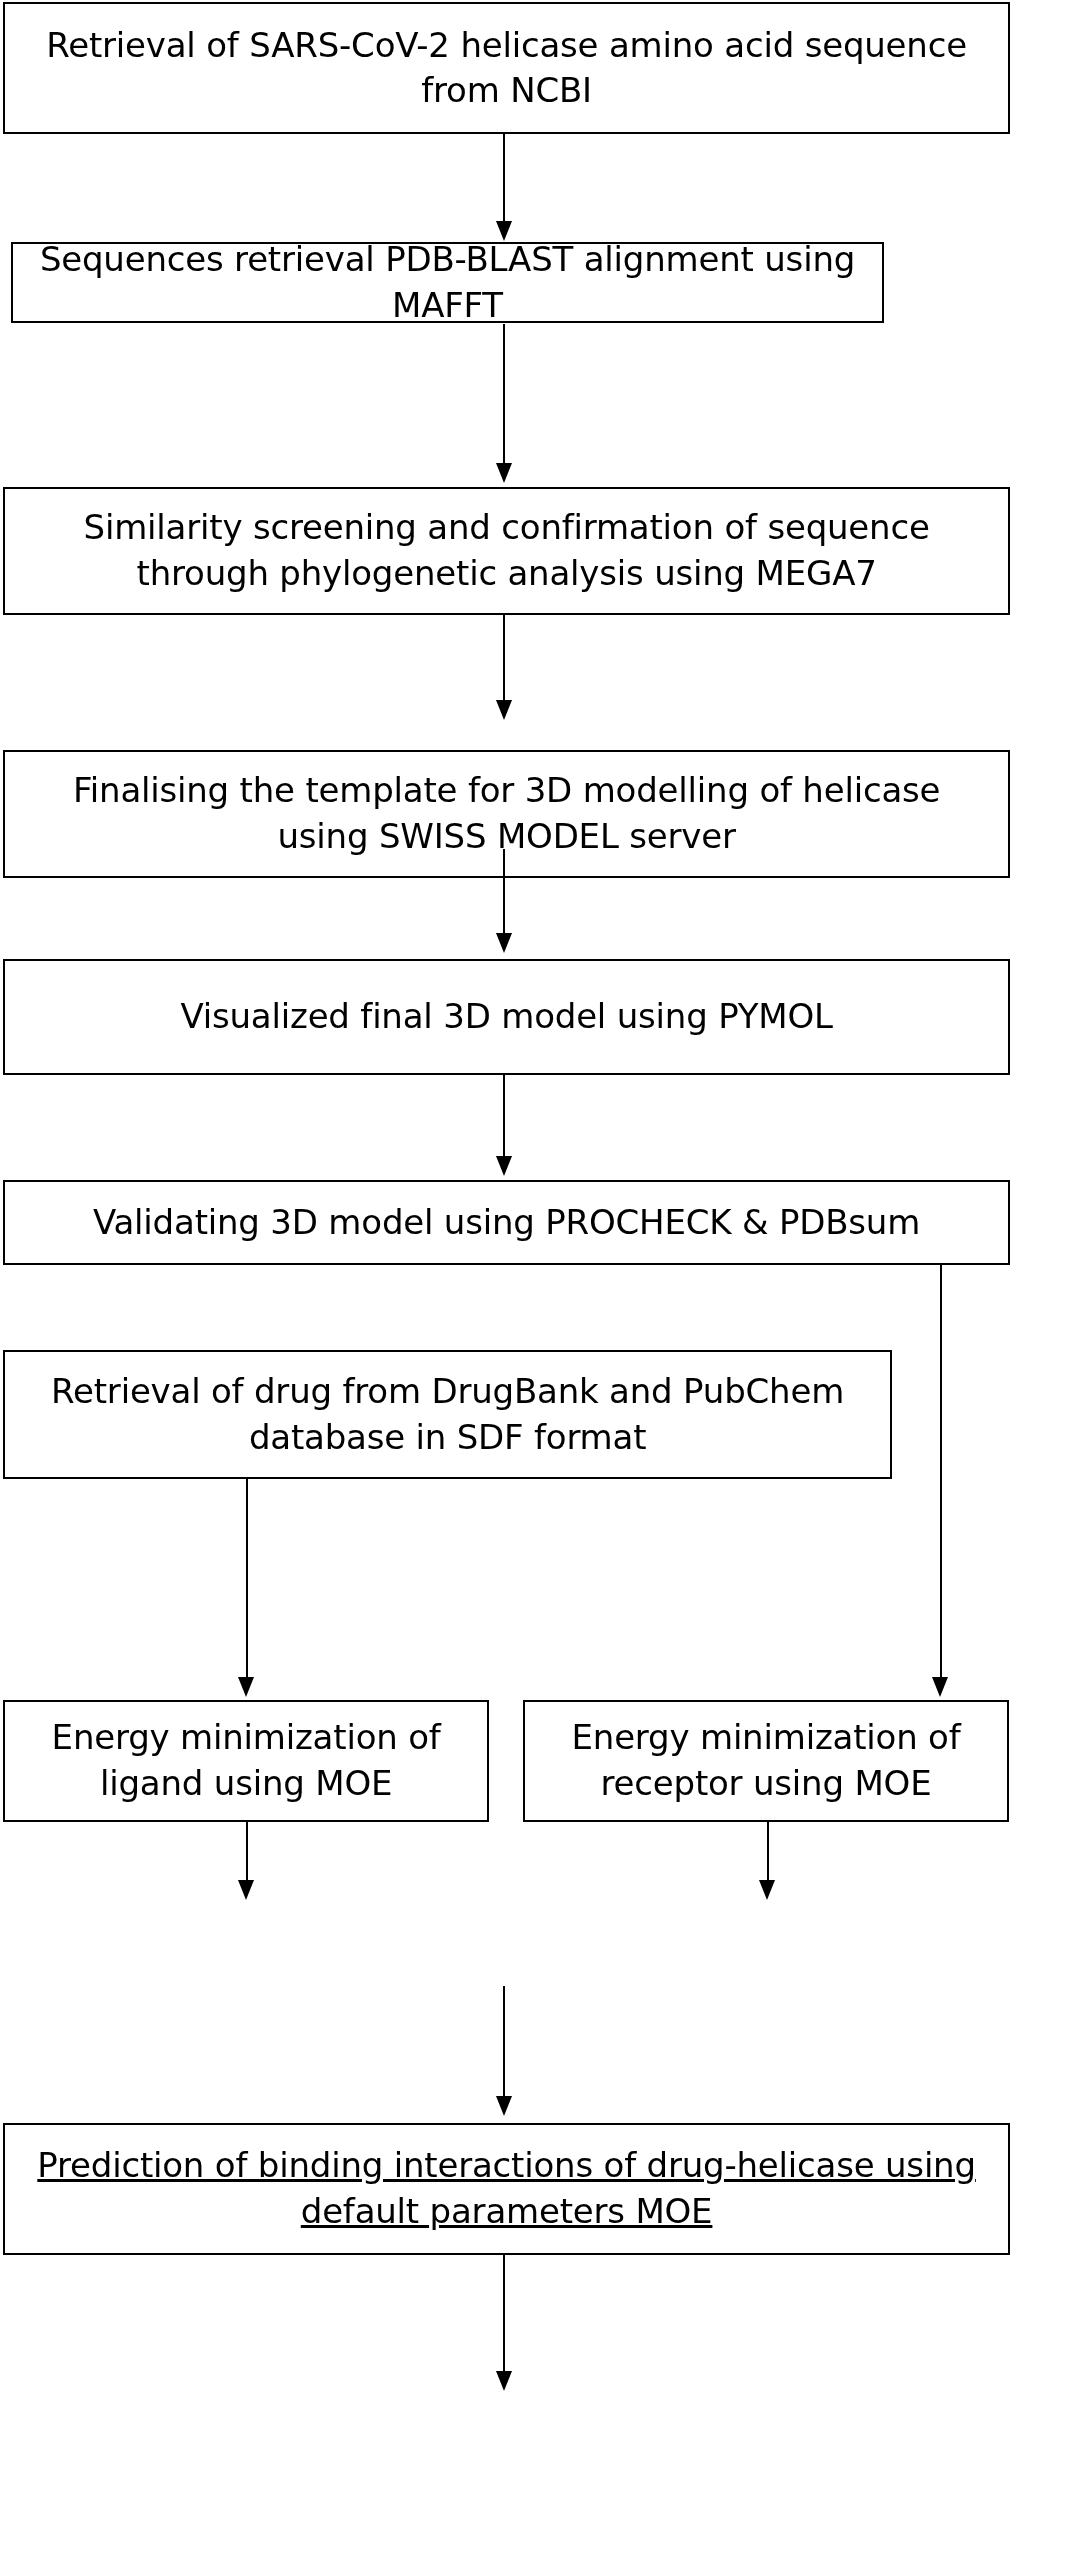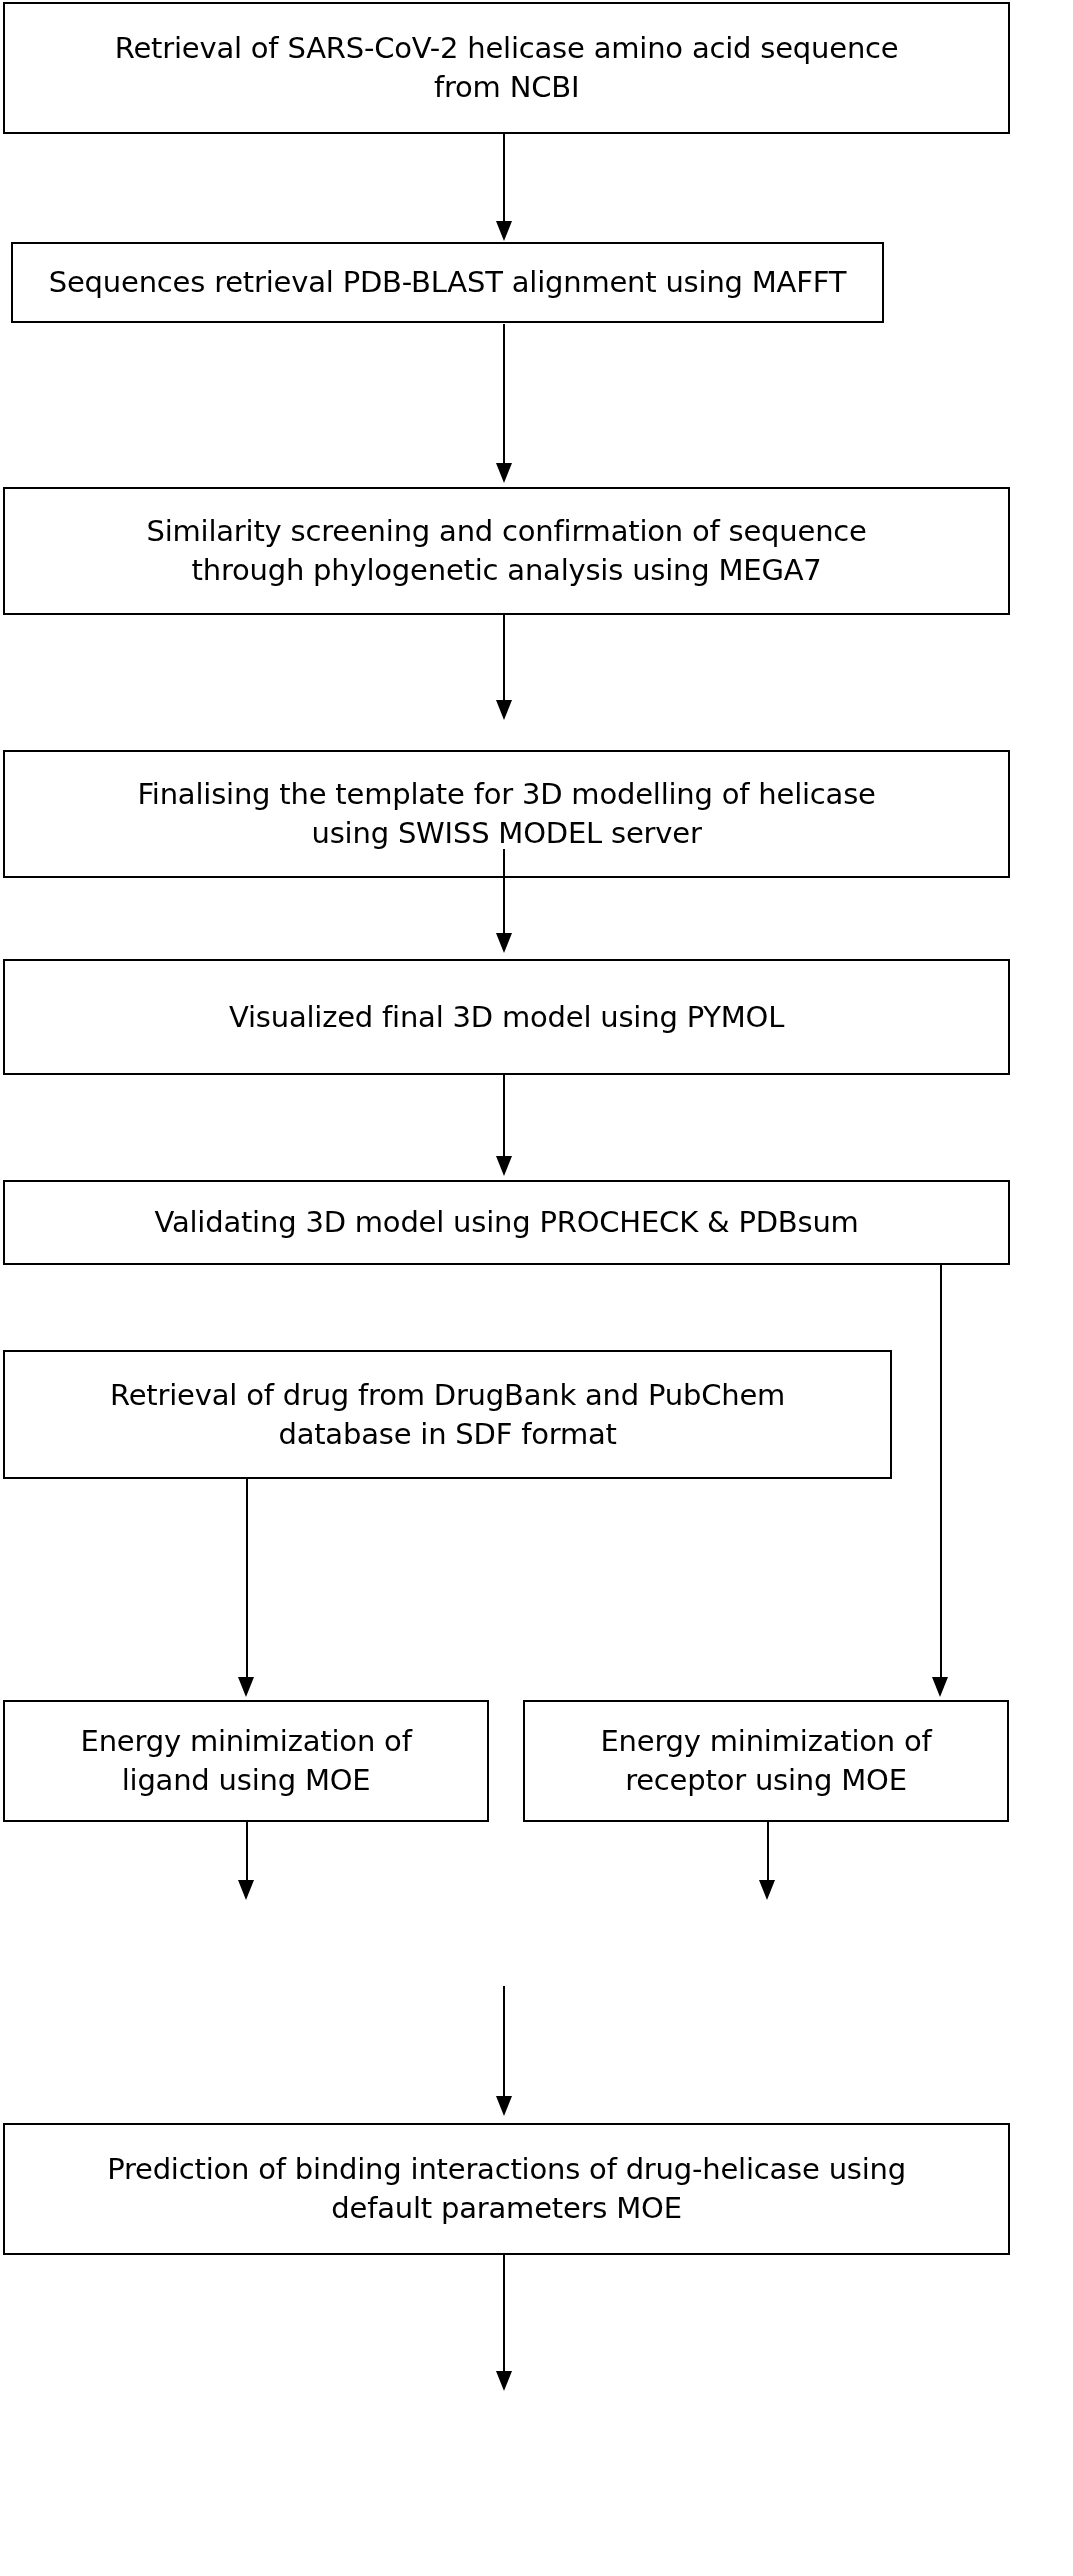--- a/index.html
+++ b/index.html
@@ -20,21 +20,21 @@
   .node {
     position: absolute;
     box-sizing: border-box;
     border: 2.3px solid #000000;
     background: #ffffff;
     display: flex;
     align-items: center;
     justify-content: center;
     text-align: center;
     color: #000000;
-    font-size: 29px;
+    font-size: 34px;
     line-height: 1.34;
     padding: 3px 11px;
     font-family: "DejaVu Sans", "Liberation Sans", sans-serif;
     font-weight: 400;
     letter-spacing: -0.2px;
   }
   .node .label {
     display: block;
     width: 100%;
     white-space: pre-line;
@@ -126,21 +126,21 @@
   <div class="conn vert" style="left:246px; top:1822px; height:58px;"></div>
   <div class="arrowhead" style="left:238px; top:1880px;"></div>
 
   <div class="conn vert" style="left:767px; top:1822px; height:58px;"></div>
   <div class="arrowhead" style="left:759px; top:1880px;"></div>
 
 
   <div class="conn vert" style="left:503px; top:1986px; height:110px;"></div>
   <div class="arrowhead" style="left:496px; top:2096px;"></div>
 
-  <div class="node" style="left:3.1px; top:2123px; width:1007px; height:132px;">
+  <div class="node" style="left:3.1px; top:2123px; width:1007px; height:132px;text-decoration:underline;">
     <span class="label">Prediction of binding interactions of drug-helicase using
 default parameters MOE</span>
   </div>
 
   <div class="conn vert" style="left:503px; top:2255px; height:116px;"></div>
   <div class="arrowhead" style="left:496px; top:2371px;"></div>
 
 
 </div>
 

